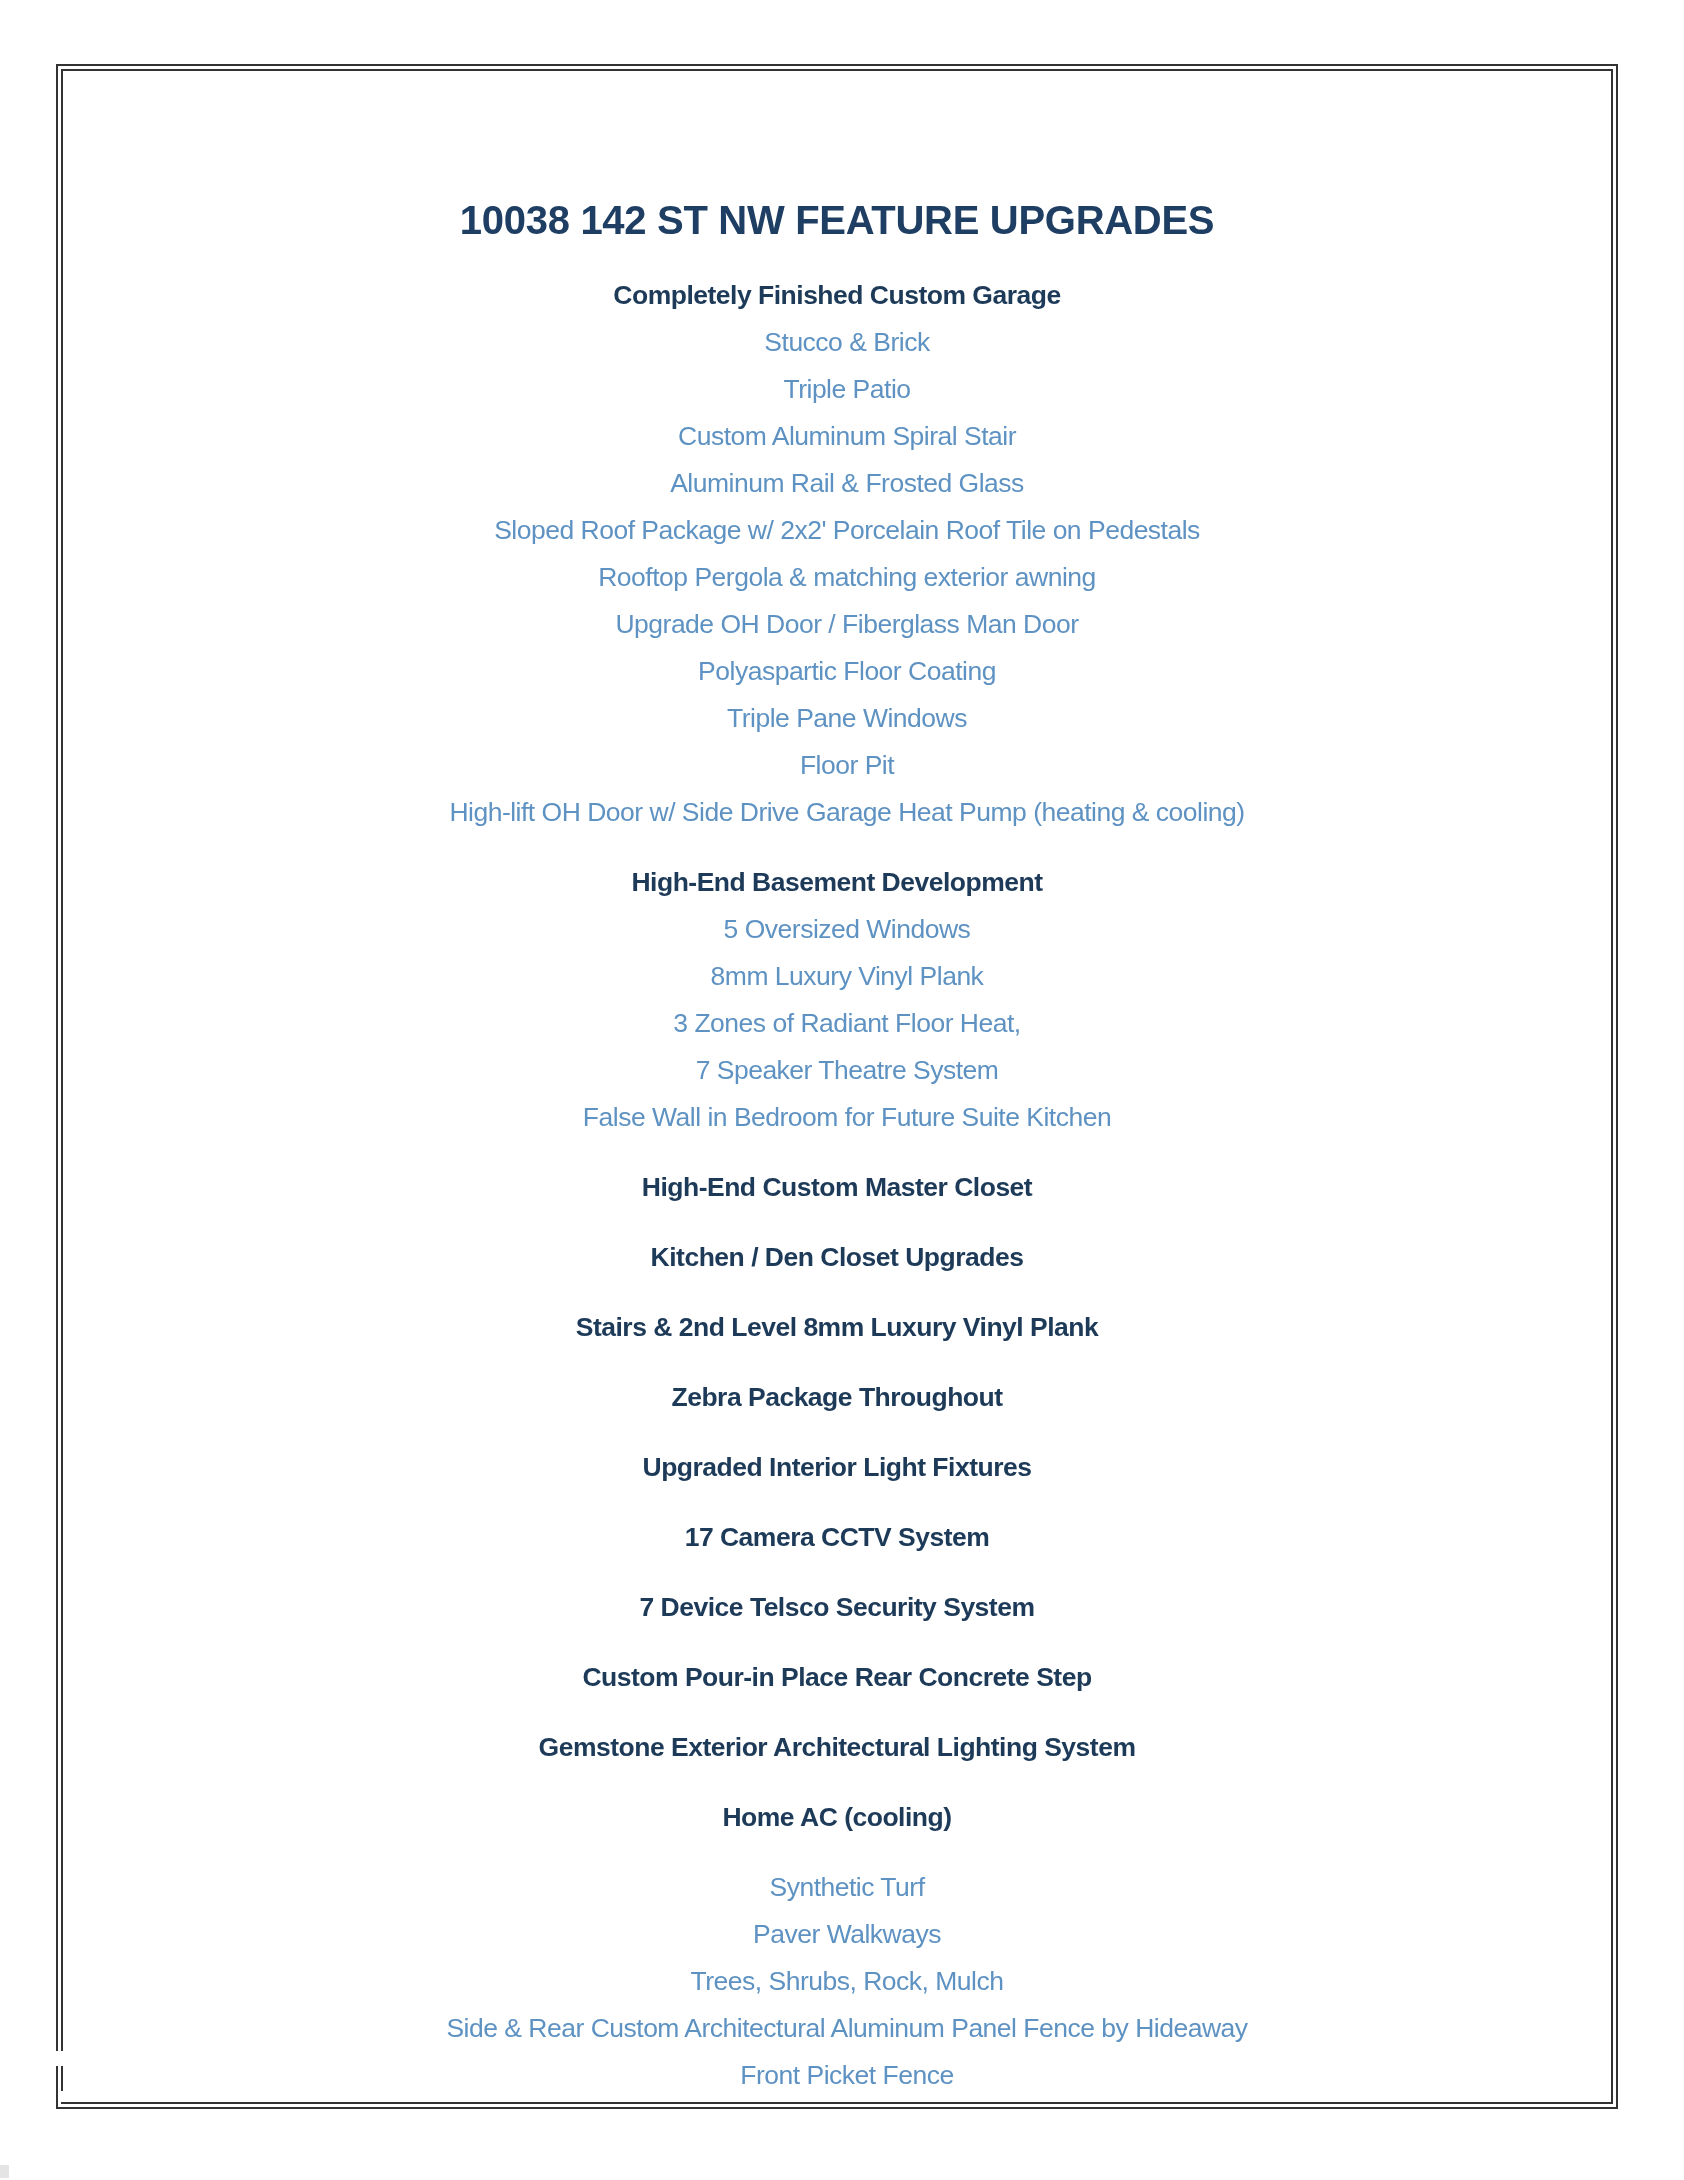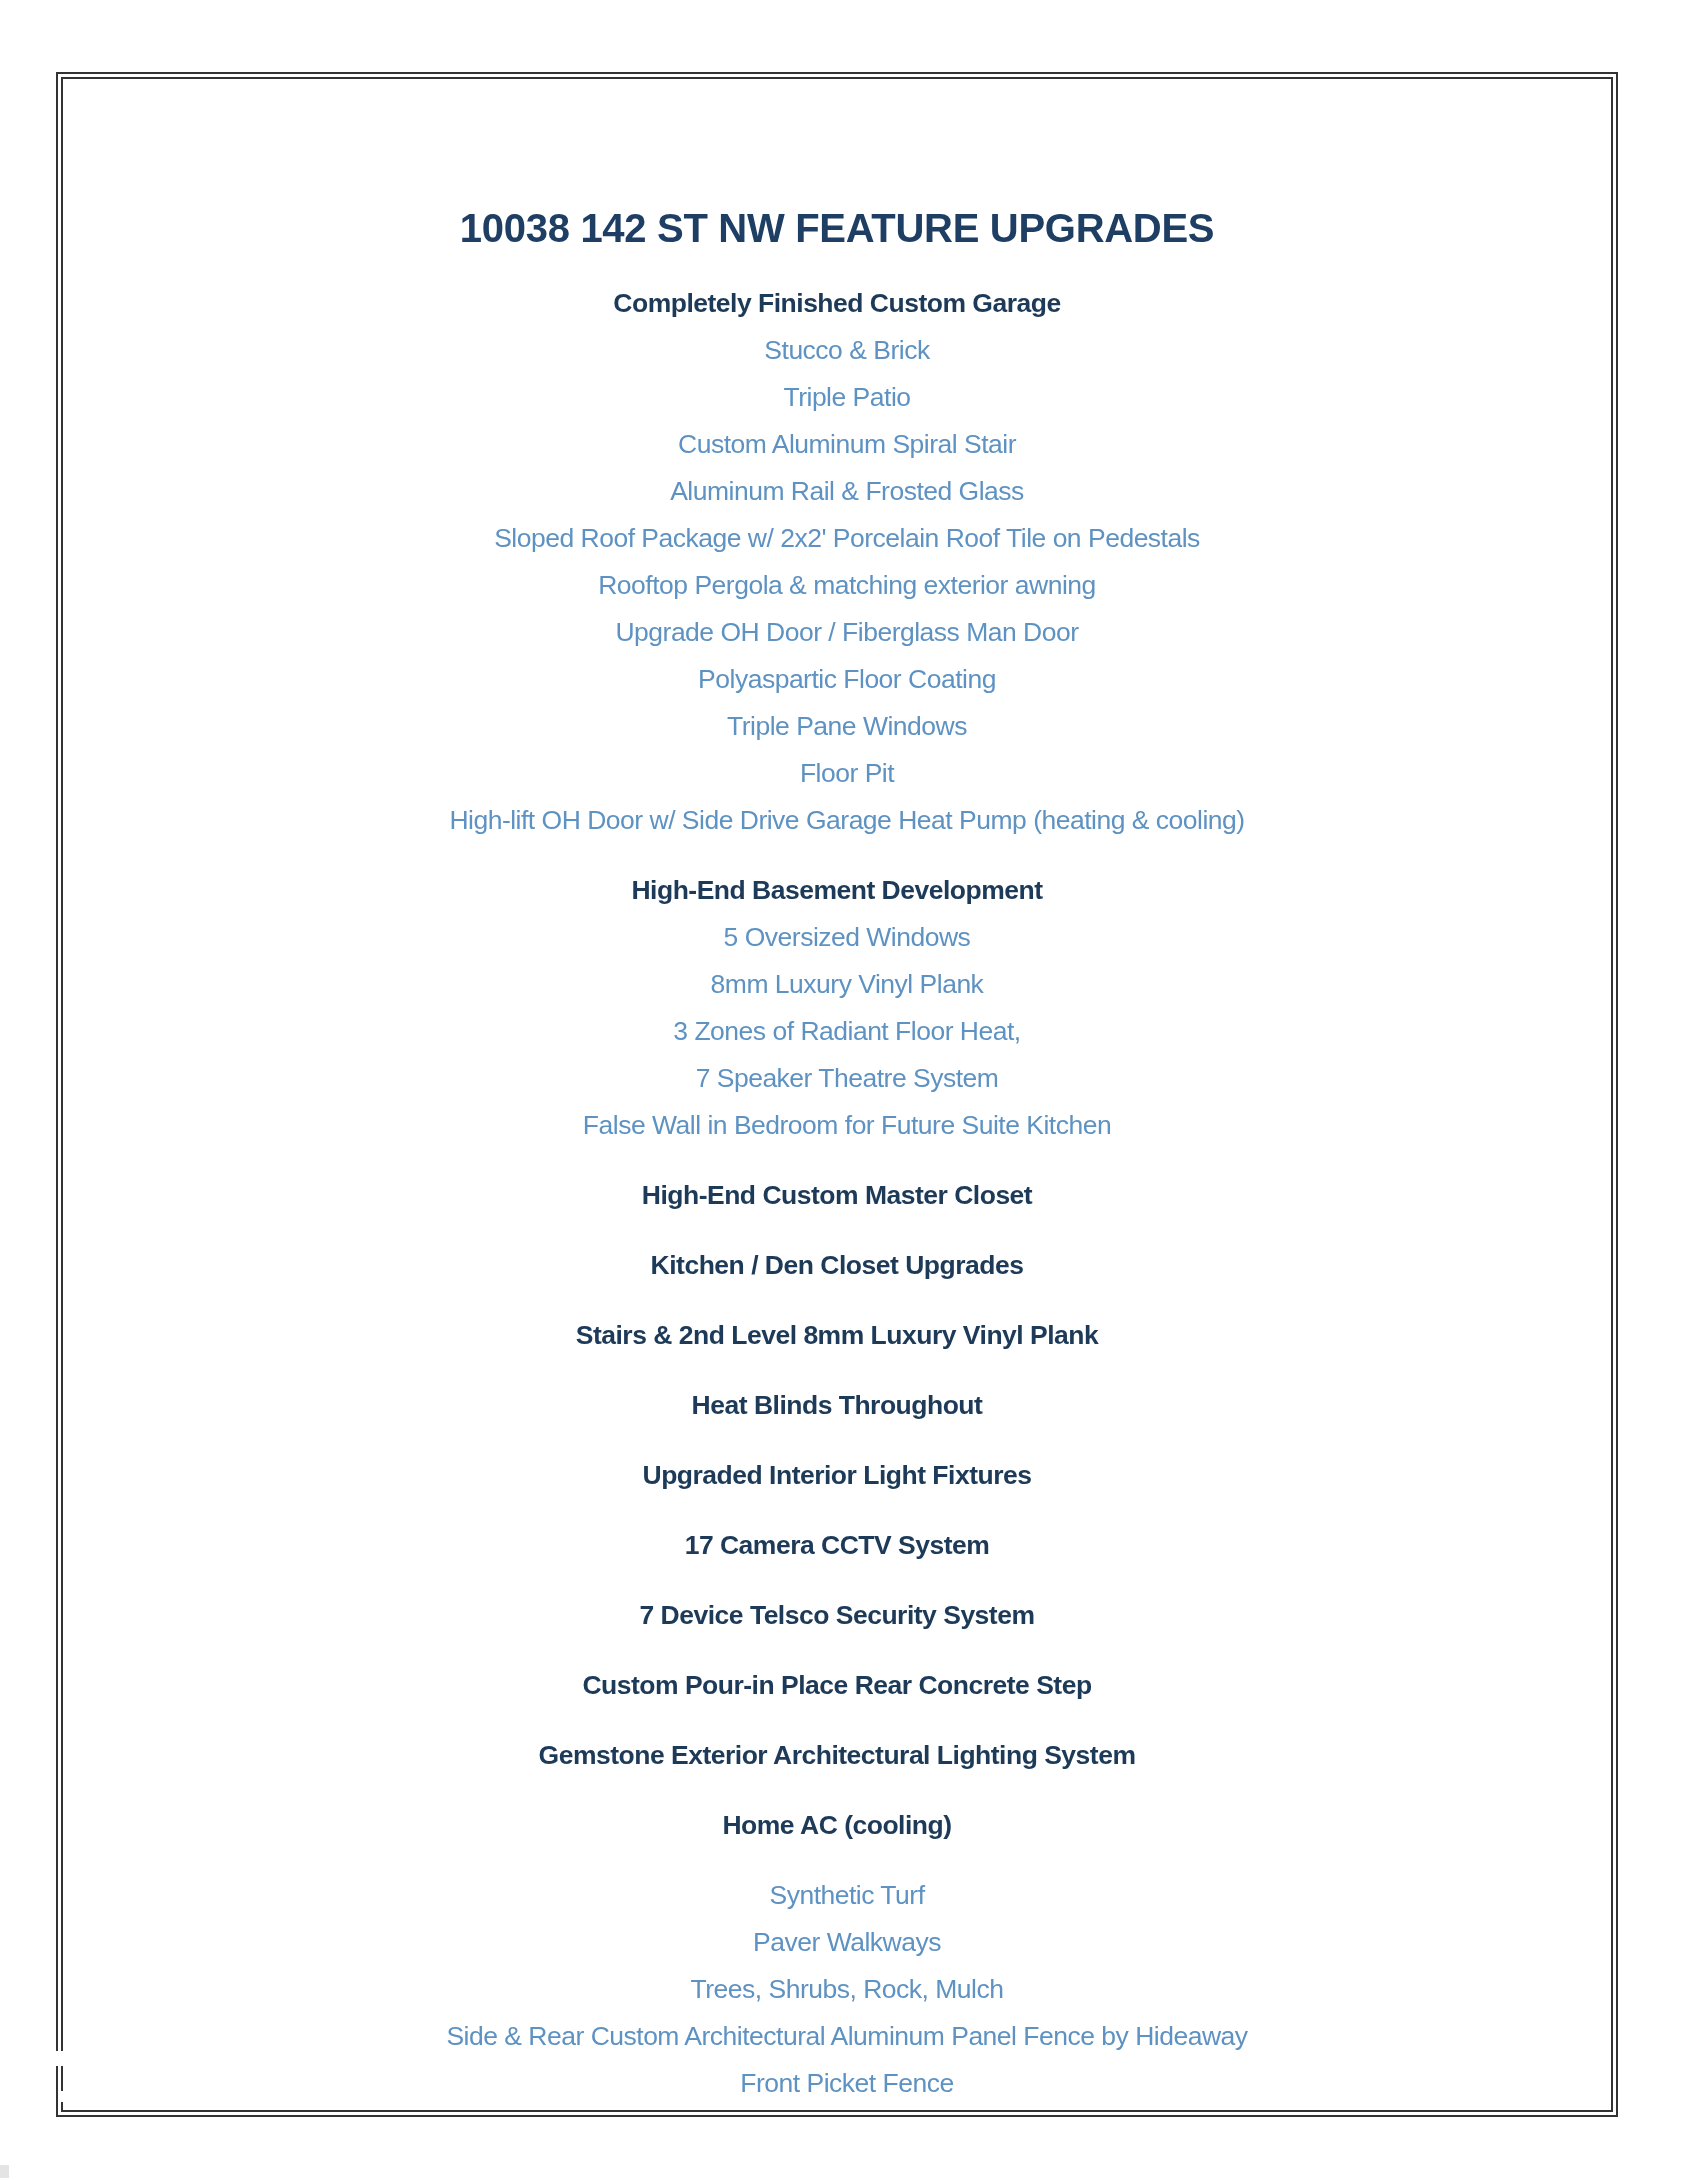--- a/index.html
+++ b/index.html
@@ -10,21 +10,21 @@
   body {
     width: 1685px;
     height: 2180px;
     position: relative;
     font-family: "Liberation Sans", sans-serif;
     overflow: hidden;
   }
   .frame {
     position: absolute;
     left: 56px;
-    top: 72px;
+    top: 64px;
     width: 1562px;
     height: 2045px;
     box-sizing: border-box;
     border: 7.6px double #333333;
     text-align: center;
     padding-top: 121px;
   }
   .title {
     font-size: 40px;
     font-weight: bold;
@@ -114,21 +114,21 @@
 
   <section class="sec">
     <p class="h">Kitchen / Den Closet Upgrades</p>
   </section>
 
   <section class="sec">
     <p class="h">Stairs &amp; 2nd Level 8mm Luxury Vinyl Plank</p>
   </section>
 
   <section class="sec">
-    <p class="h">Heat Blinds Throughout</p>
+    <p class="h">Zebra Package Throughout</p>
   </section>
 
   <section class="sec">
     <p class="h">Upgraded Interior Light Fixtures</p>
   </section>
 
   <section class="sec">
     <p class="h">17 Camera CCTV System</p>
   </section>
 

